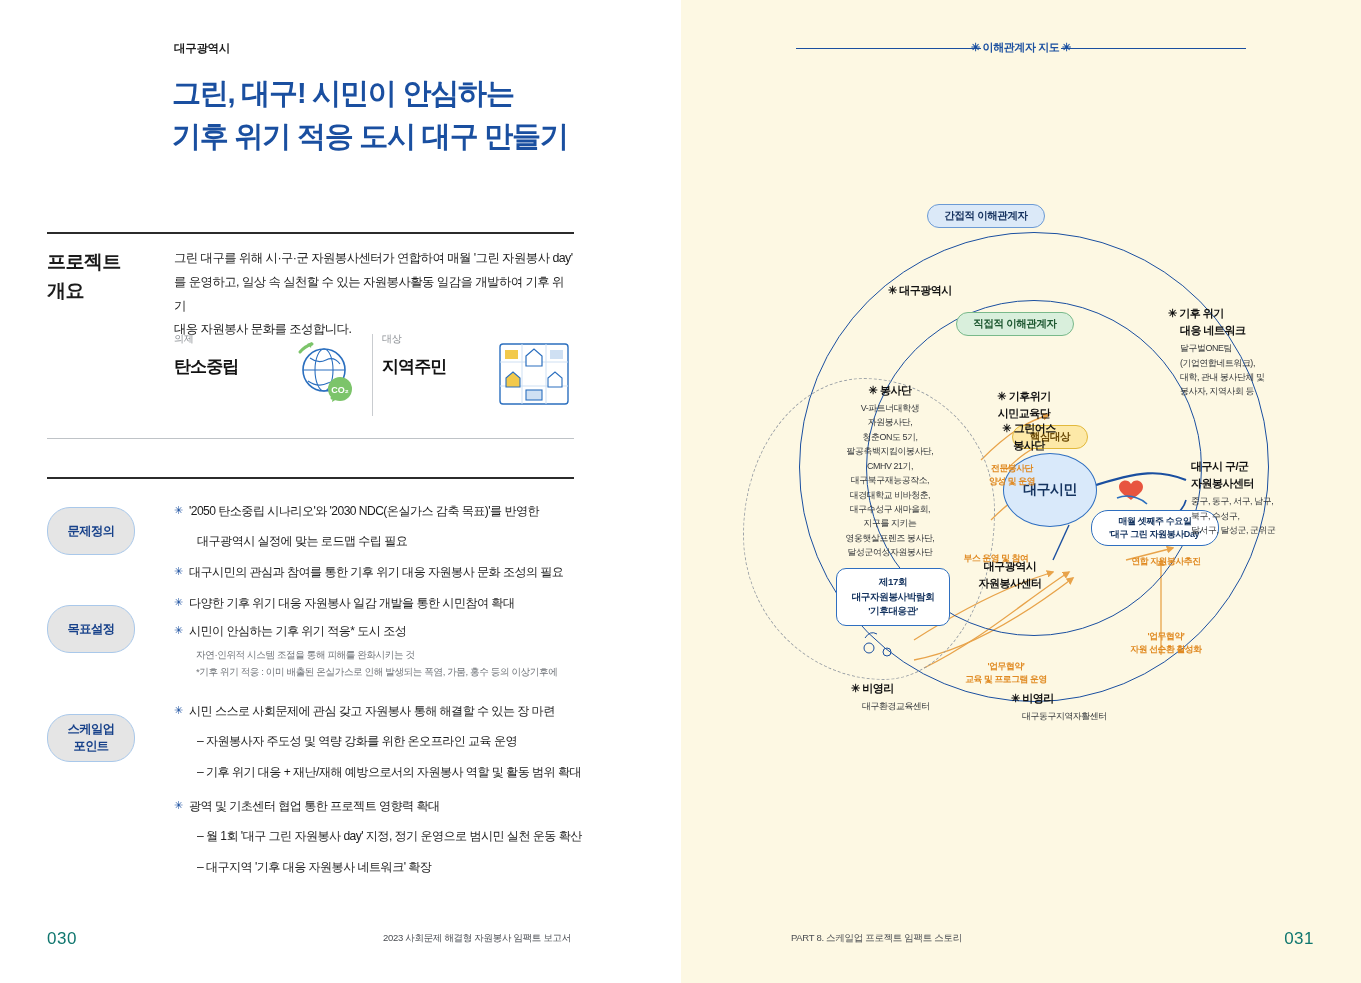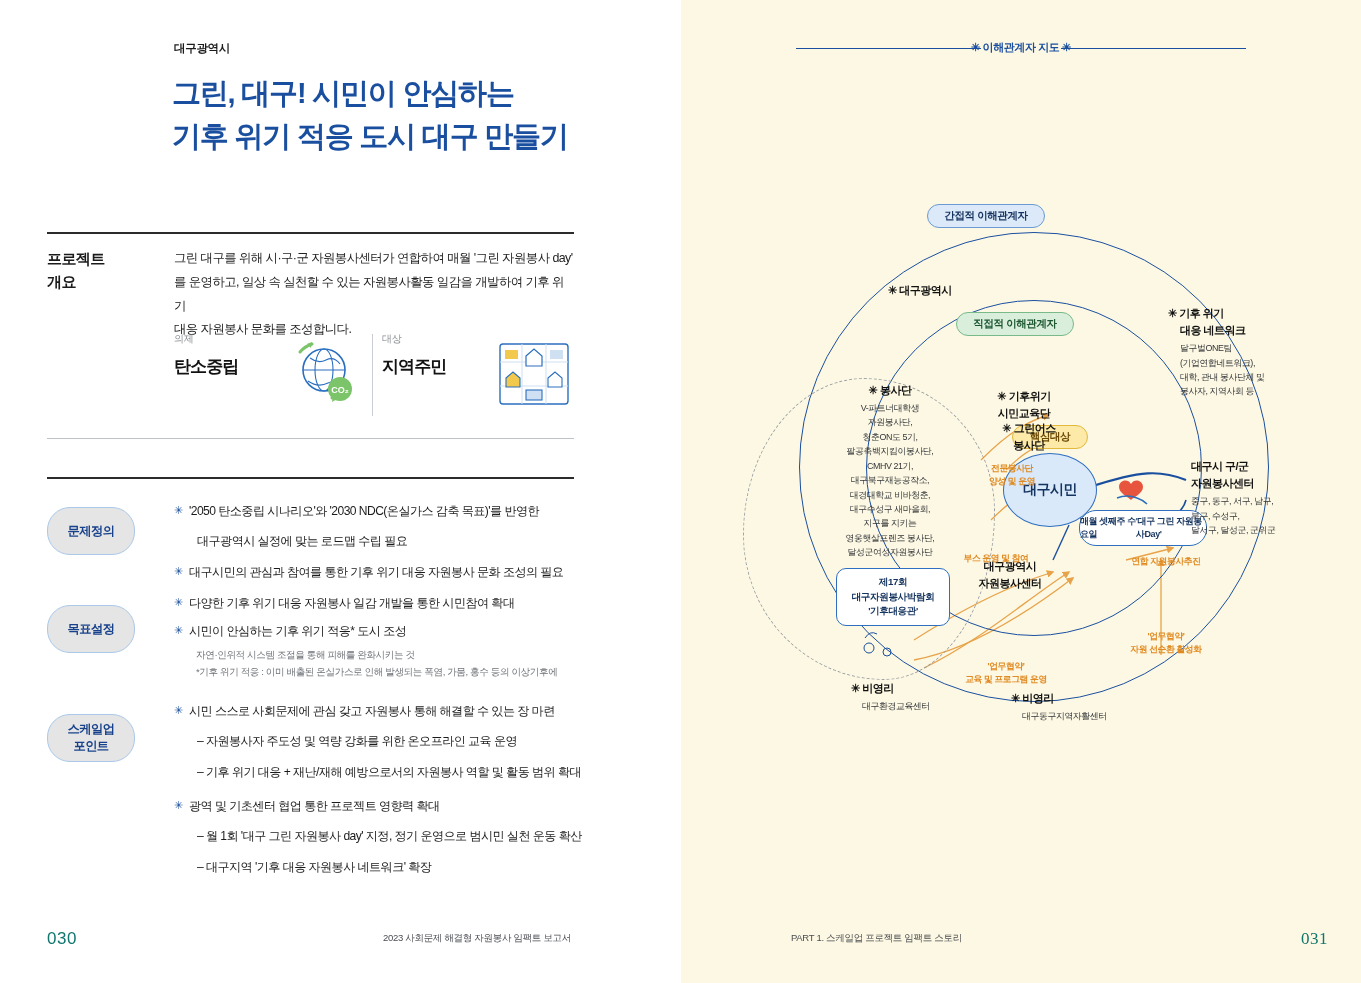--- a/index.html
+++ b/index.html
@@ -65,21 +65,21 @@
   .rule-thick {
     position: absolute;
     background: #2b2b2b;
     height: 2px;
   }
 
   .overview-label {
     position: absolute;
     left: 47px;
     top: 247px;
-    font-size: 15px;
+    font-size: 19px;
     font-weight: 700;
     line-height: 1.55;
     letter-spacing: -0.6px;
   }
   .overview-body {
     position: absolute;
     left: 174px;
     top: 247px;
     width: 400px;
     font-size: 12.4px;
@@ -183,21 +183,21 @@
 
   .folio {
     position: absolute;
     bottom: 34px;
     font-size: 17px;
     color: #0f766e;
     font-weight: 400;
     letter-spacing: 0.5px;
   }
   .folio-left { left: 47px; }
-  .folio-right { right: 33px; font-family: Liberation Serif, serif; }
+  .folio-right { right: 47px; }
   .runner {
     position: absolute;
     bottom: 38px;
     font-size: 9.5px;
     color: #4a4d52;
     letter-spacing: -0.3px;
   }
   .runner-left { right: 110px; }
   .runner-right { left: 110px; }
 
@@ -314,29 +314,29 @@
     display: flex;
     align-items: center;
     justify-content: center;
     font-size: 14px;
     font-weight: 700;
     color: #14335f;
     letter-spacing: -0.6px;
   }
   .dayline {
     position: absolute;
-    left: 398px;
+    left: 410px;
     top: 510px;
     width: 126px;
     height: 34px;
     border-radius: 17px;
     border: 1.2px solid #2f6fc0;
     background: #ffffff;
     display: flex;
-    flex-direction: row;
+    flex-direction: column;
     align-items: center;
     justify-content: center;
     font-size: 9px;
     font-weight: 700;
     color: #14335f;
     line-height: 1.45;
     letter-spacing: -0.4px;
   }
   .box-expo {
     position: absolute;
@@ -653,16 +653,16 @@
 양성 및 운영</div>
       <div class="lbl-orange" style="left:260px; top:552px; width:110px;">부스 운영 및 참여</div>
       <div class="lbl-orange" style="left:255px; top:660px; width:140px; white-space:pre-line;">'업무협약'
 교육 및 프로그램 운영</div>
       <div class="lbl-orange" style="left:420px; top:630px; width:130px; white-space:pre-line;">'업무협약'
 자원 선순환 활성화</div>
       <div class="lbl-orange" style="left:430px; top:555px; width:110px;">연합 자원봉사추진</div>
     </div>
 
     <div class="folio folio-right">031</div>
-    <div class="runner runner-right">PART 1. 스케일업 프로젝트 임팩트 스토리</div>
+    <div class="runner runner-right">PART 8. 스케일업 프로젝트 임팩트 스토리</div>
   </div>
 
 </div>
 
 </body></html>

